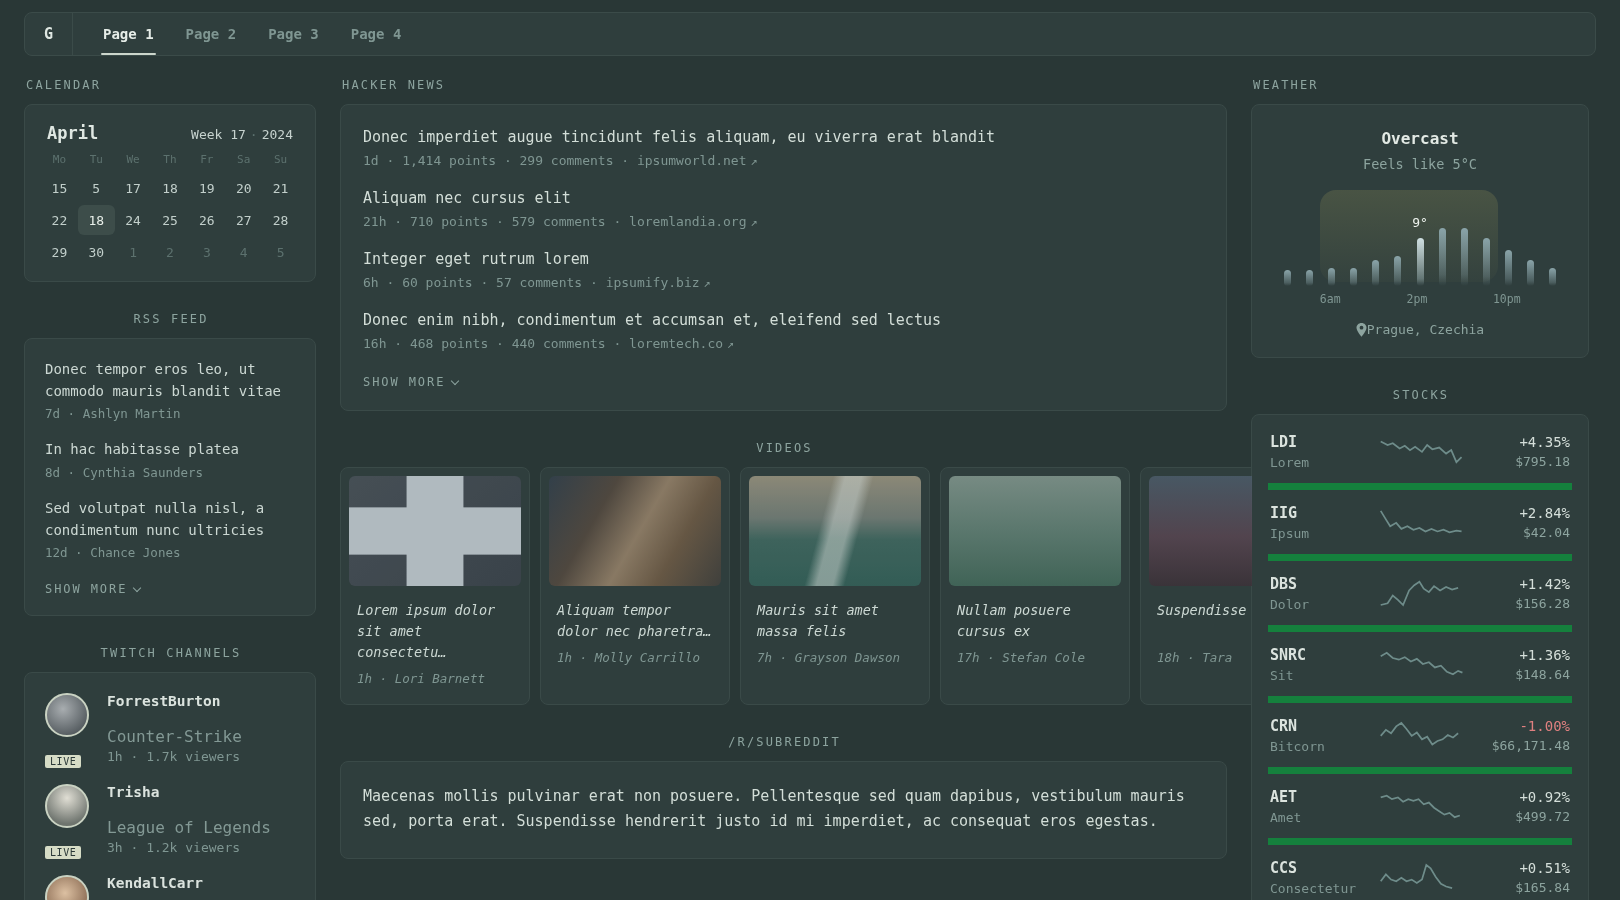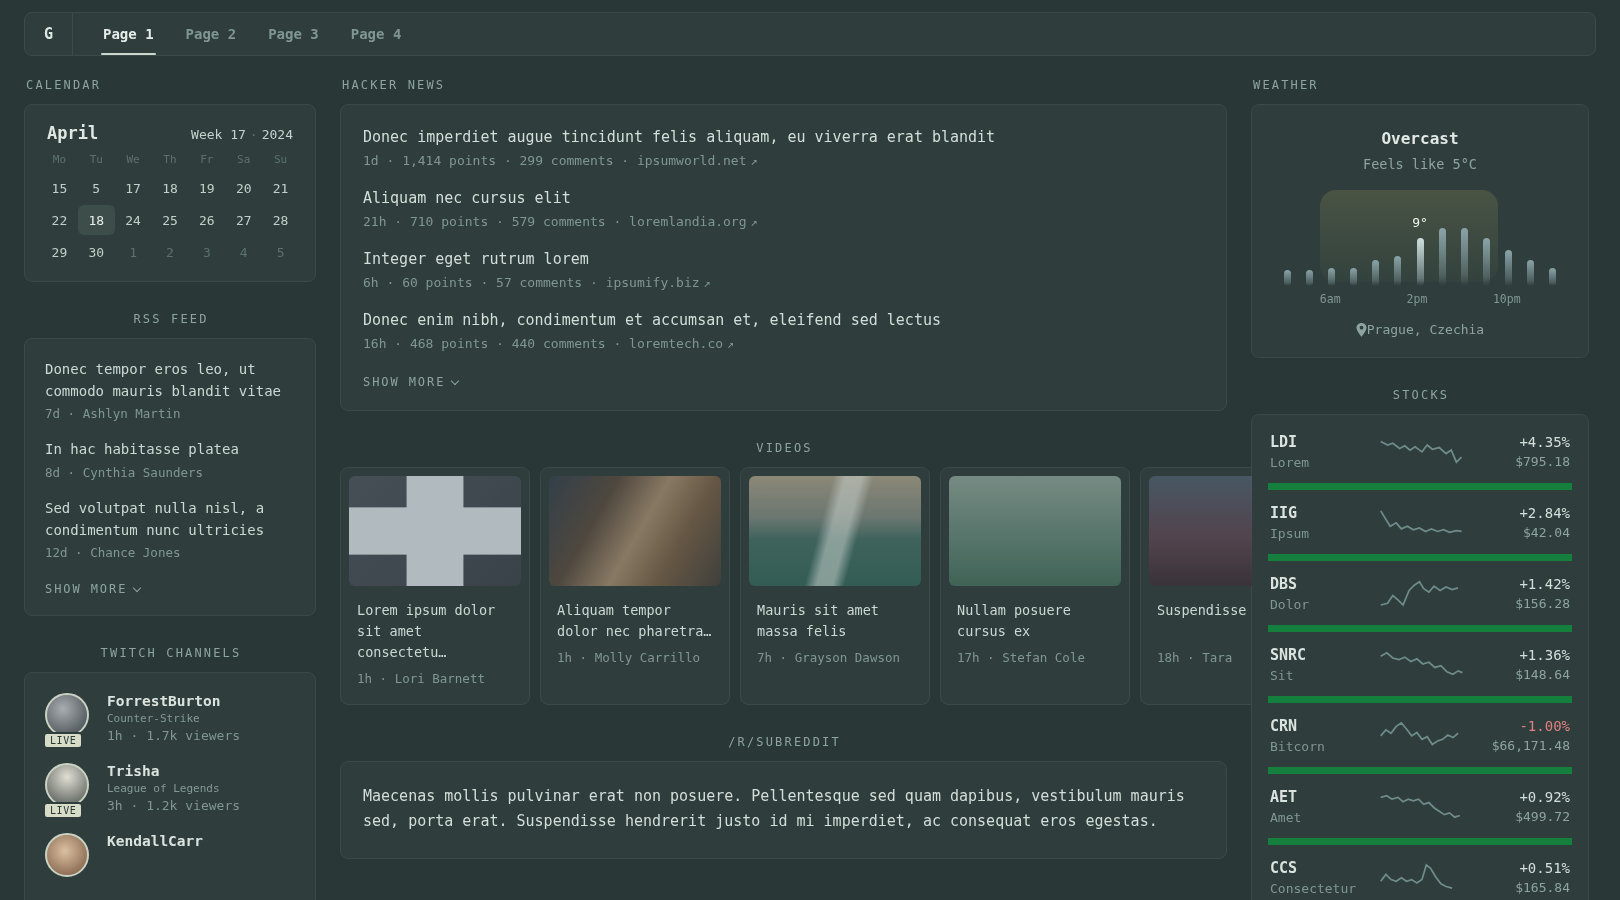--- a/index.html
+++ b/index.html
@@ -89,21 +89,21 @@
   .av-1 { background:radial-gradient(circle at 40% 35%,#a8adb0,#565d61 75%); }
   .av-2 { background:radial-gradient(circle at 50% 30%,#e0ded4,#6e746e 75%); }
   .av-3 { background:radial-gradient(circle at 45% 40%,#dcc0a2,#8a6b53 78%); }
   .tw-live {
     position:absolute; left:-2px; bottom:-6px;
     background:#d6dcc6; color:#2b3938;
     font-size:10px; letter-spacing:.06em; padding:1px 5px; border-radius:4px;
     border:2px solid #2f3e3d;
   }
   .tw-name { font-size:14.5px; font-weight:bold; color:#dbe3de; }
-  .tw-game { font-size:11px; color:#839995; margin-top:3px; }
+  .tw-game { font-size:16px; color:#839995; margin-top:18px; }
   .tw-meta { font-size:13px; color:#7f9692; margin-top:3px; }
   
   .hn { padding:22px 22px 20px 22px; }
   .hn-item { margin-bottom:20px; cursor:pointer; }
   .hn-title { font-size:15px; color:#d3ded8; line-height:1.4; }
   .hn-meta  { font-size:13px; color:#7f9692; margin-top:5px; }
   .reddit-card { padding:22px 22px 20px 22px; }
   .reddit-title { font-size:15px; color:#d3ded8; line-height:1.65; max-width:850px; }
   
   .videos-row {
@@ -124,21 +124,21 @@
   .th-camera {
     background:linear-gradient(120deg,#33404c 0%,#54493f 30%,#98836a 52%,#6f5b45 72%,#42403c 100%);
   }
   .th-sea {
     background-image:
       linear-gradient(105deg, rgba(226,233,228,0) 42%, rgba(226,233,228,.55) 48% 56%, rgba(226,233,228,0) 62%),
       linear-gradient(180deg,#9c9682 0%,#76817a 38%,#416a62 58%,#34625a 100%);
   }
   .th-canoe { background:linear-gradient(180deg,#83988f 0%,#5f7f73 55%,#436a5b 100%); }
   .th-field { background:linear-gradient(180deg,#4c5c6a 0%,#584551 55%,#3c3138 100%); }
-  .vid-body { padding:6px 16px 18px 16px; }
+  .vid-body { padding:6px 16px 18px 16px;font-style:italic; }
   .vid-title { font-size:13.5px; line-height:1.55; color:#ccd8d3; min-height:42px; }
   .vid-meta  { font-size:12.5px; color:#7f9692; margin-top:8px; }
   
   .weather { padding:24px 24px 20px 24px; text-align:center; }
   .w-cond { font-size:16px; font-weight:bold; color:#e2e9e4; }
   .w-feels { font-size:13.5px; color:#8da49f; margin-top:8px; }
   .w-chart { position:relative; height:96px; margin-top:18px; }
   .w-daylight {
     position:absolute; top:0; bottom:4px; border-radius:16px;
     background:linear-gradient(180deg, rgba(164,160,92,.22), rgba(164,160,92,.04));

